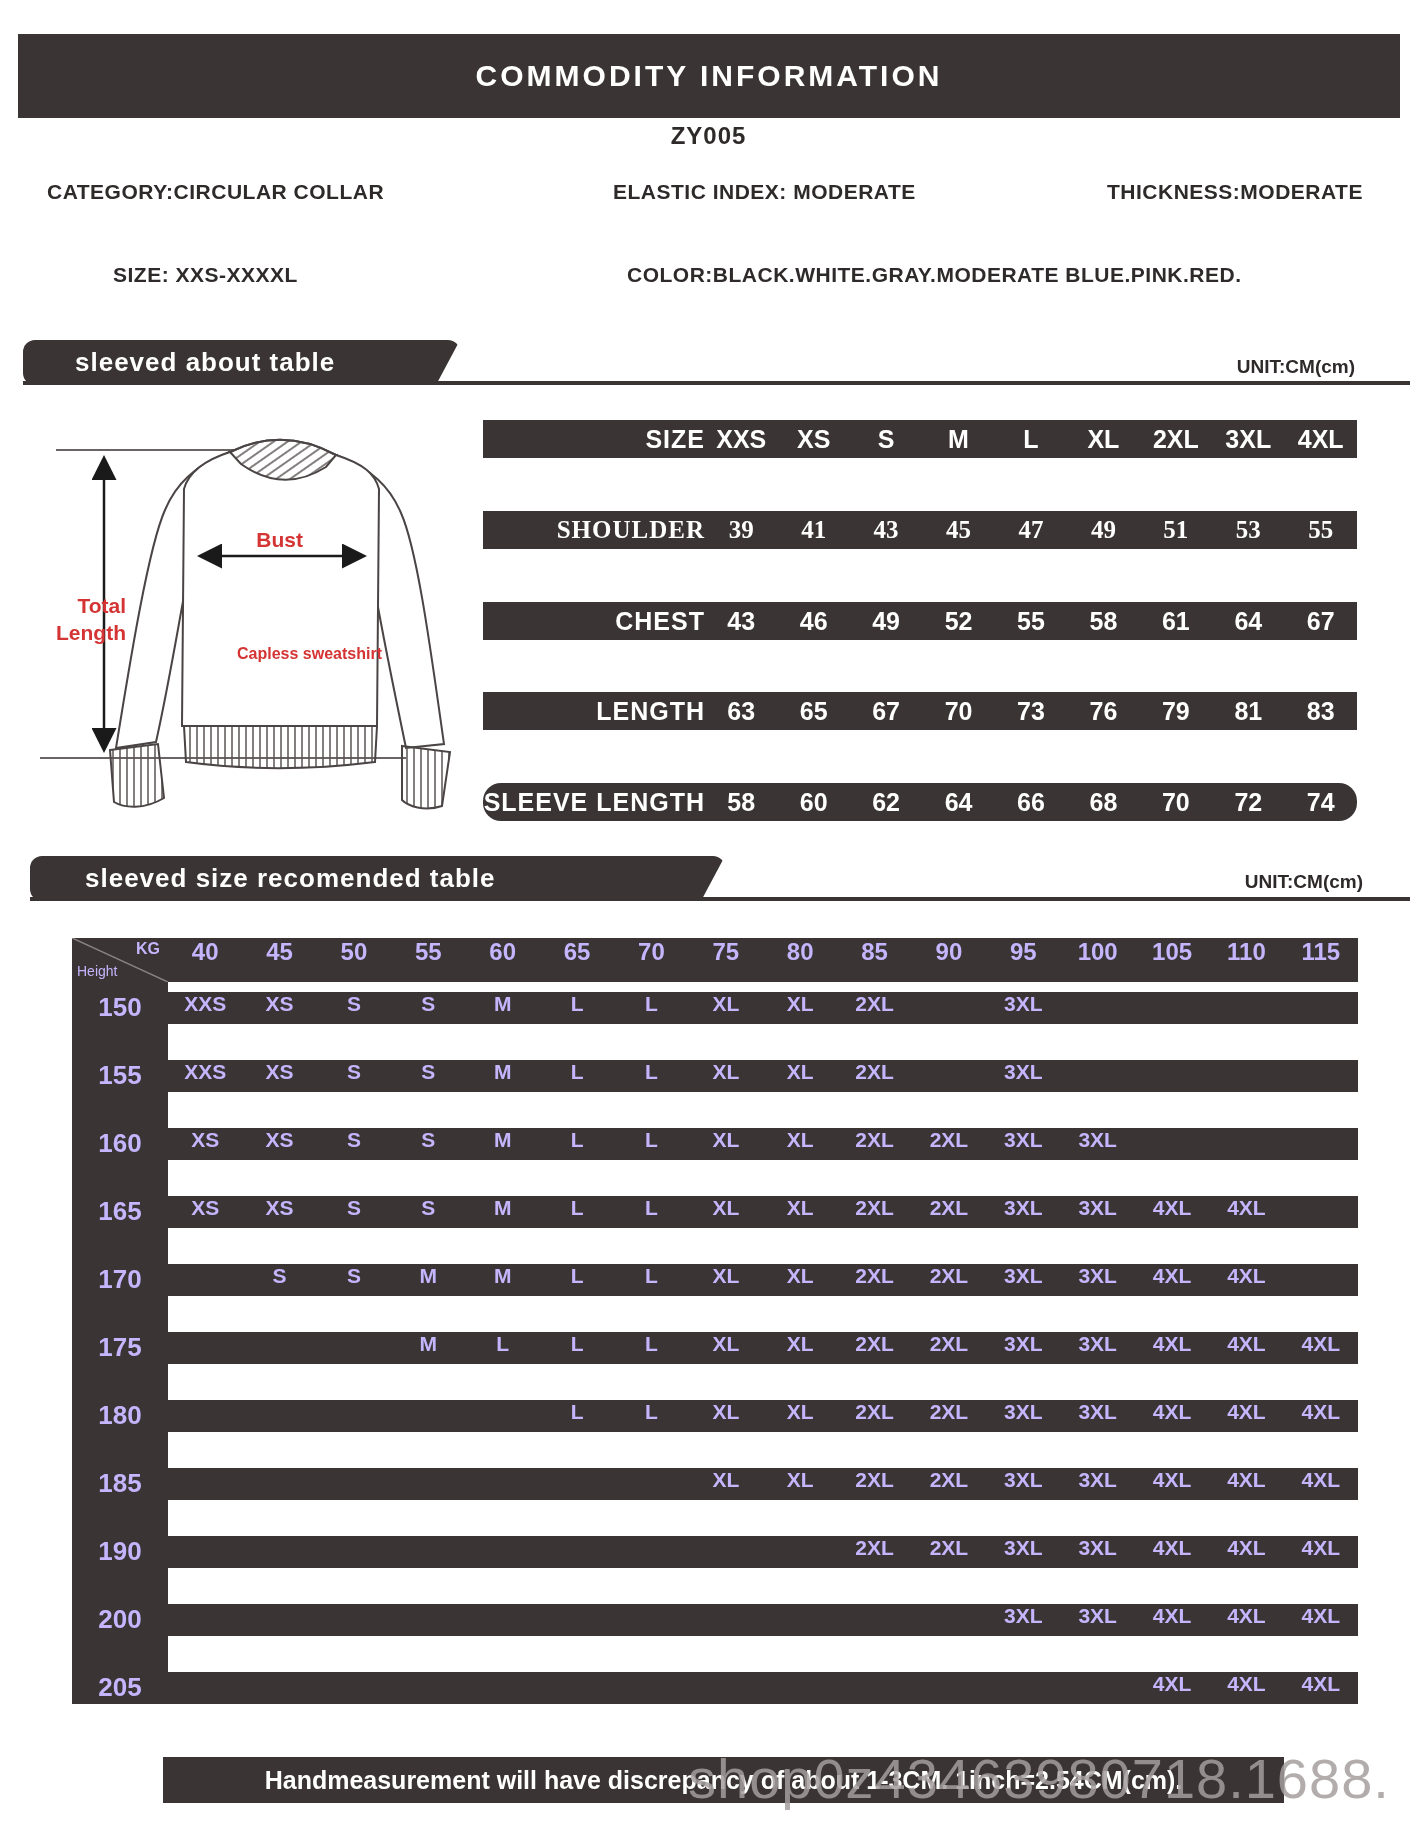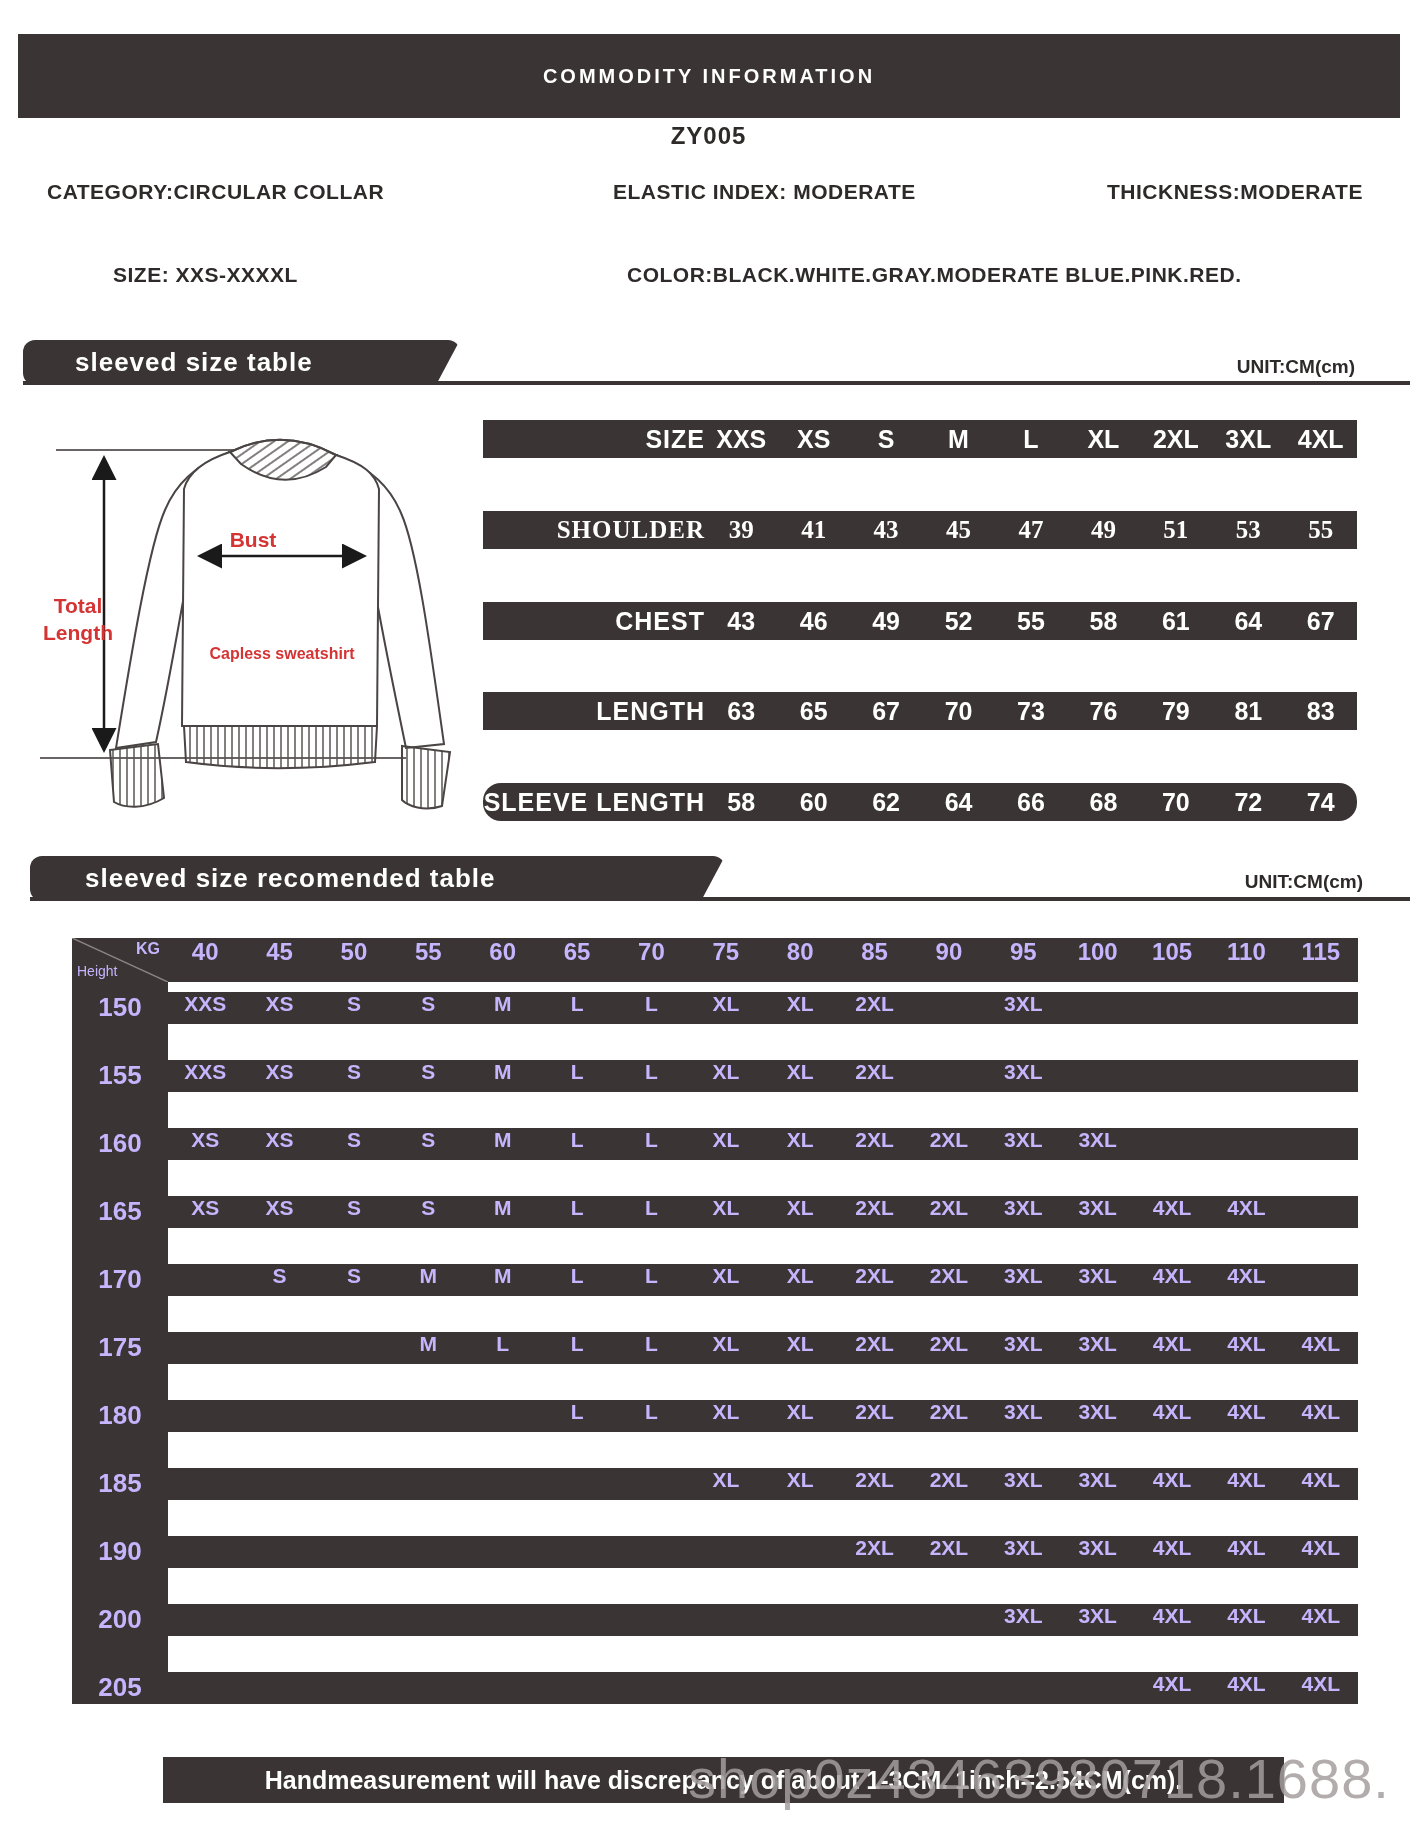--- a/index.html
+++ b/index.html
@@ -3,21 +3,21 @@
 <meta charset="utf-8">
 <style>
   html,body{margin:0;padding:0;background:#fff;}
   .page{position:relative;width:1417px;height:1836px;background:#fff;overflow:hidden;
         font-family:"Liberation Sans",sans-serif;color:#2f2a2a;}
   .abs{position:absolute;}
 
   
   .top-bar{left:18px;top:34px;width:1382px;height:84px;background:#3a3434;
            display:flex;align-items:center;justify-content:center;}
-  .top-bar span{color:#fff;font-size:20px;font-weight:bold;letter-spacing:3px;}
+  .top-bar span{color:#fff;font-size:30px;font-weight:bold;letter-spacing:3px;}
   .model{left:0;right:0;top:122px;text-align:center;font-size:24px;font-weight:bold;letter-spacing:1px;}
 
   .attr{font-size:21px;font-weight:bold;letter-spacing:.5px;white-space:nowrap;}
   .a-cat{left:47px;top:180px;}
   .a-elastic{left:613px;top:180px;}
   .a-thick{left:1107px;top:180px;}
   .a-size{left:113px;top:263px;}
   .a-color{left:627px;top:263px;}
 
   
@@ -26,21 +26,21 @@
   .tag1{left:23px;top:340px;width:385px;height:45px;padding-left:52px;}
   .tag2{left:30px;top:856px;width:640px;height:45px;padding-left:55px;}
   .rule{height:4px;background:#3a3434;}
   .rule1{left:23px;top:381px;width:1387px;}
   .rule2{left:30px;top:897px;width:1380px;}
   .unit{font-size:19px;font-weight:bold;}
   .unit1{top:356px;right:62px;}
   .unit2{top:871px;right:54px;}
 
   
-  .lbl-red{position:absolute;color:#d43434;font-weight:bold;text-align:center;}
+  .lbl-red{position:absolute;color:#d43434;font-weight:bold;text-align:right;}
   .lbl-bust{left:203px;top:528px;width:100px;font-size:21px;}
   .lbl-total{left:30px;top:592px;width:96px;font-size:21px;line-height:27px;}
   .lbl-capless{left:182px;top:645px;width:200px;font-size:16px;}
 
   
   .srow{position:absolute;left:483px;width:874px;height:38px;background:#3a3434;
         display:flex;align-items:center;color:#fff;font-weight:bold;font-size:25px;}
   .slabel{width:222px;text-align:right;white-space:nowrap;letter-spacing:1px;}
   .scell{flex:1;text-align:center;}
 
@@ -74,21 +74,21 @@
   </div>
   <div class="abs model">ZY005</div>
 
   <div class="abs attr a-cat">CATEGORY:CIRCULAR COLLAR</div>
   <div class="abs attr a-elastic">ELASTIC INDEX: MODERATE</div>
   <div class="abs attr a-thick">THICKNESS:MODERATE</div>
   <div class="abs attr a-size">SIZE: XXS-XXXXL</div>
   <div class="abs attr a-color">COLOR:BLACK.WHITE.GRAY.MODERATE BLUE.PINK.RED.</div>
 
   <div class="abs tag tag1">
-    <span>sleeved size table</span>
+    <span>sleeved about table</span>
   </div>
   <div class="abs rule rule1"></div>
   <div class="abs unit unit1">UNIT:CM(cm)</div>
 
   <svg class="abs" style="left:26px;top:388px;" width="445" height="430" viewBox="0 0 445 430">
     <defs>
       <marker id="ah" markerWidth="10" markerHeight="10" refX="8" refY="5" orient="auto-start-reverse">
         <path d="M0,0 L10,5 L0,10 Z" fill="#1a1a1a"></path>
       </marker>
       <pattern id="ribV" width="7" height="14" patternUnits="userSpaceOnUse">

